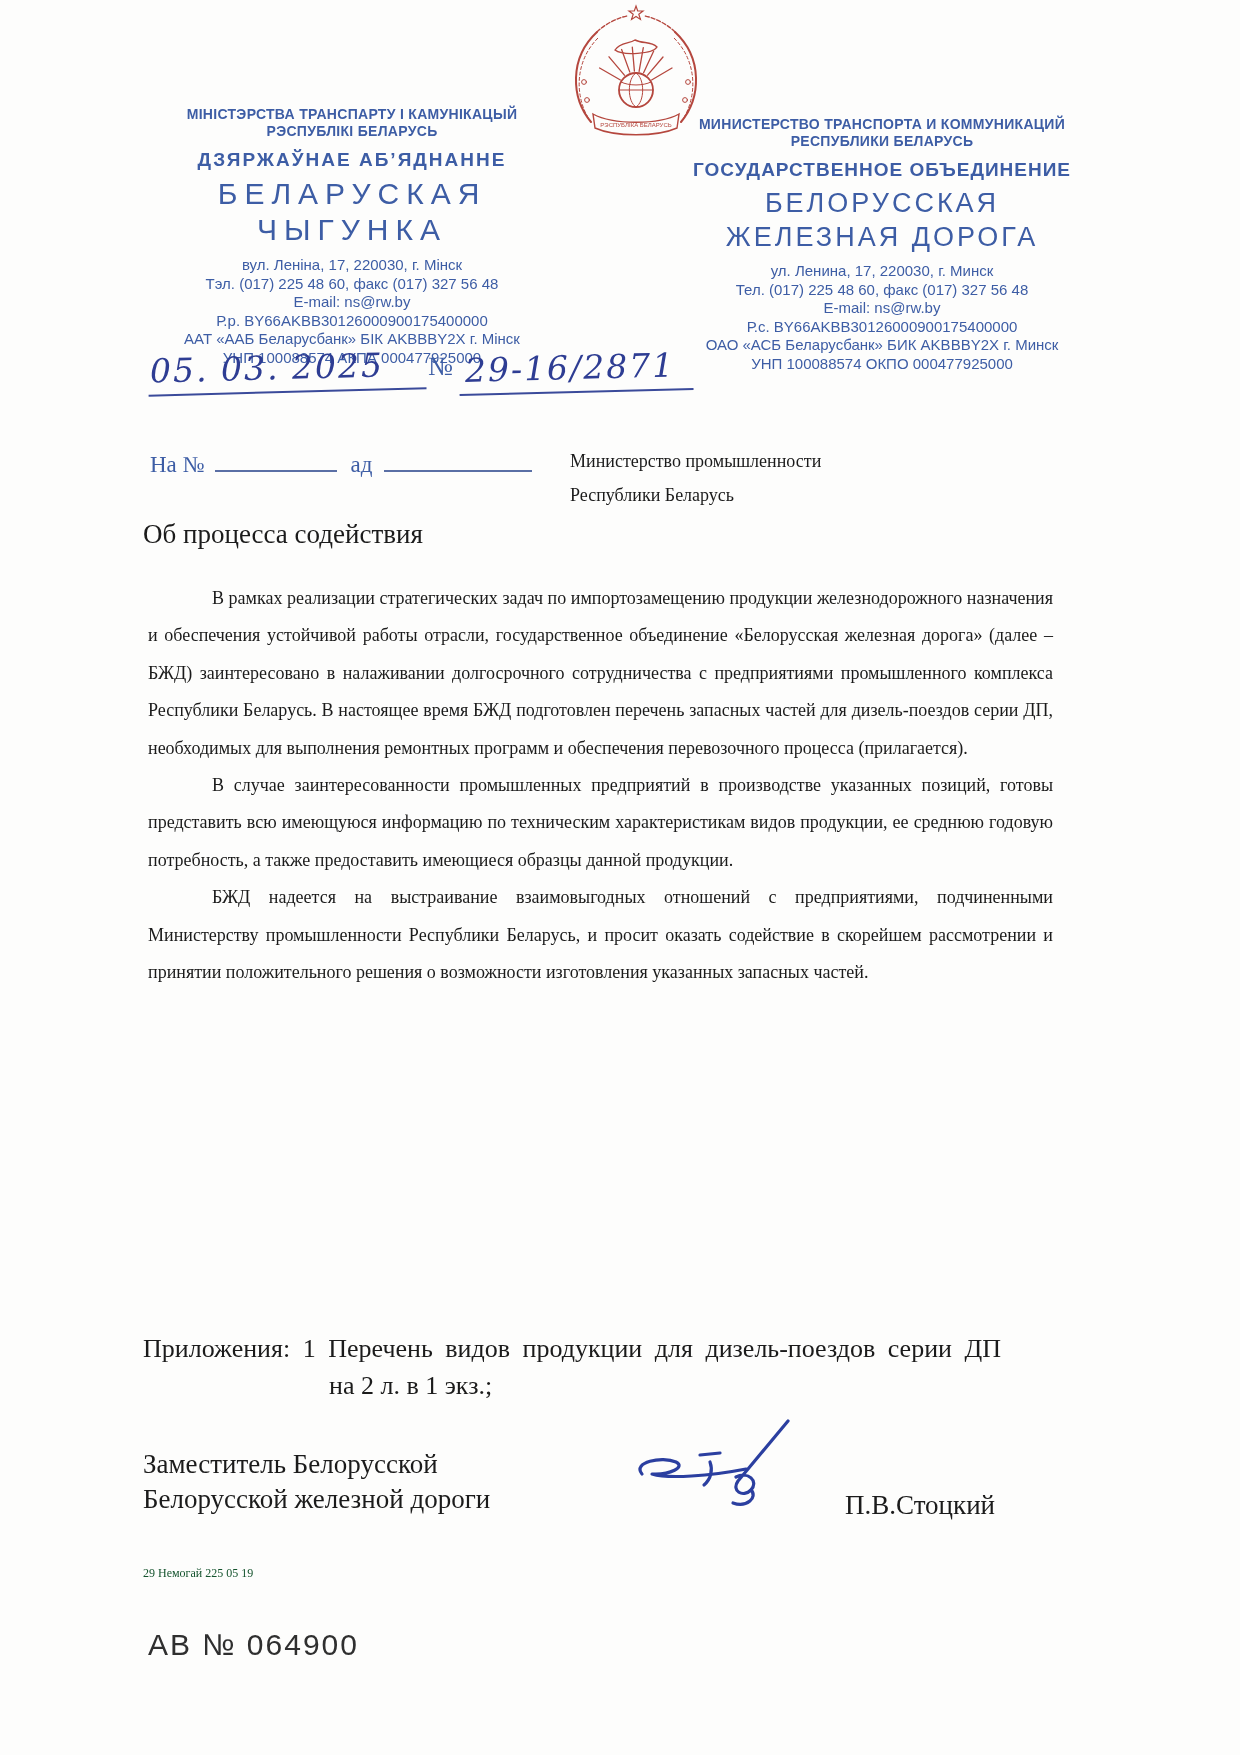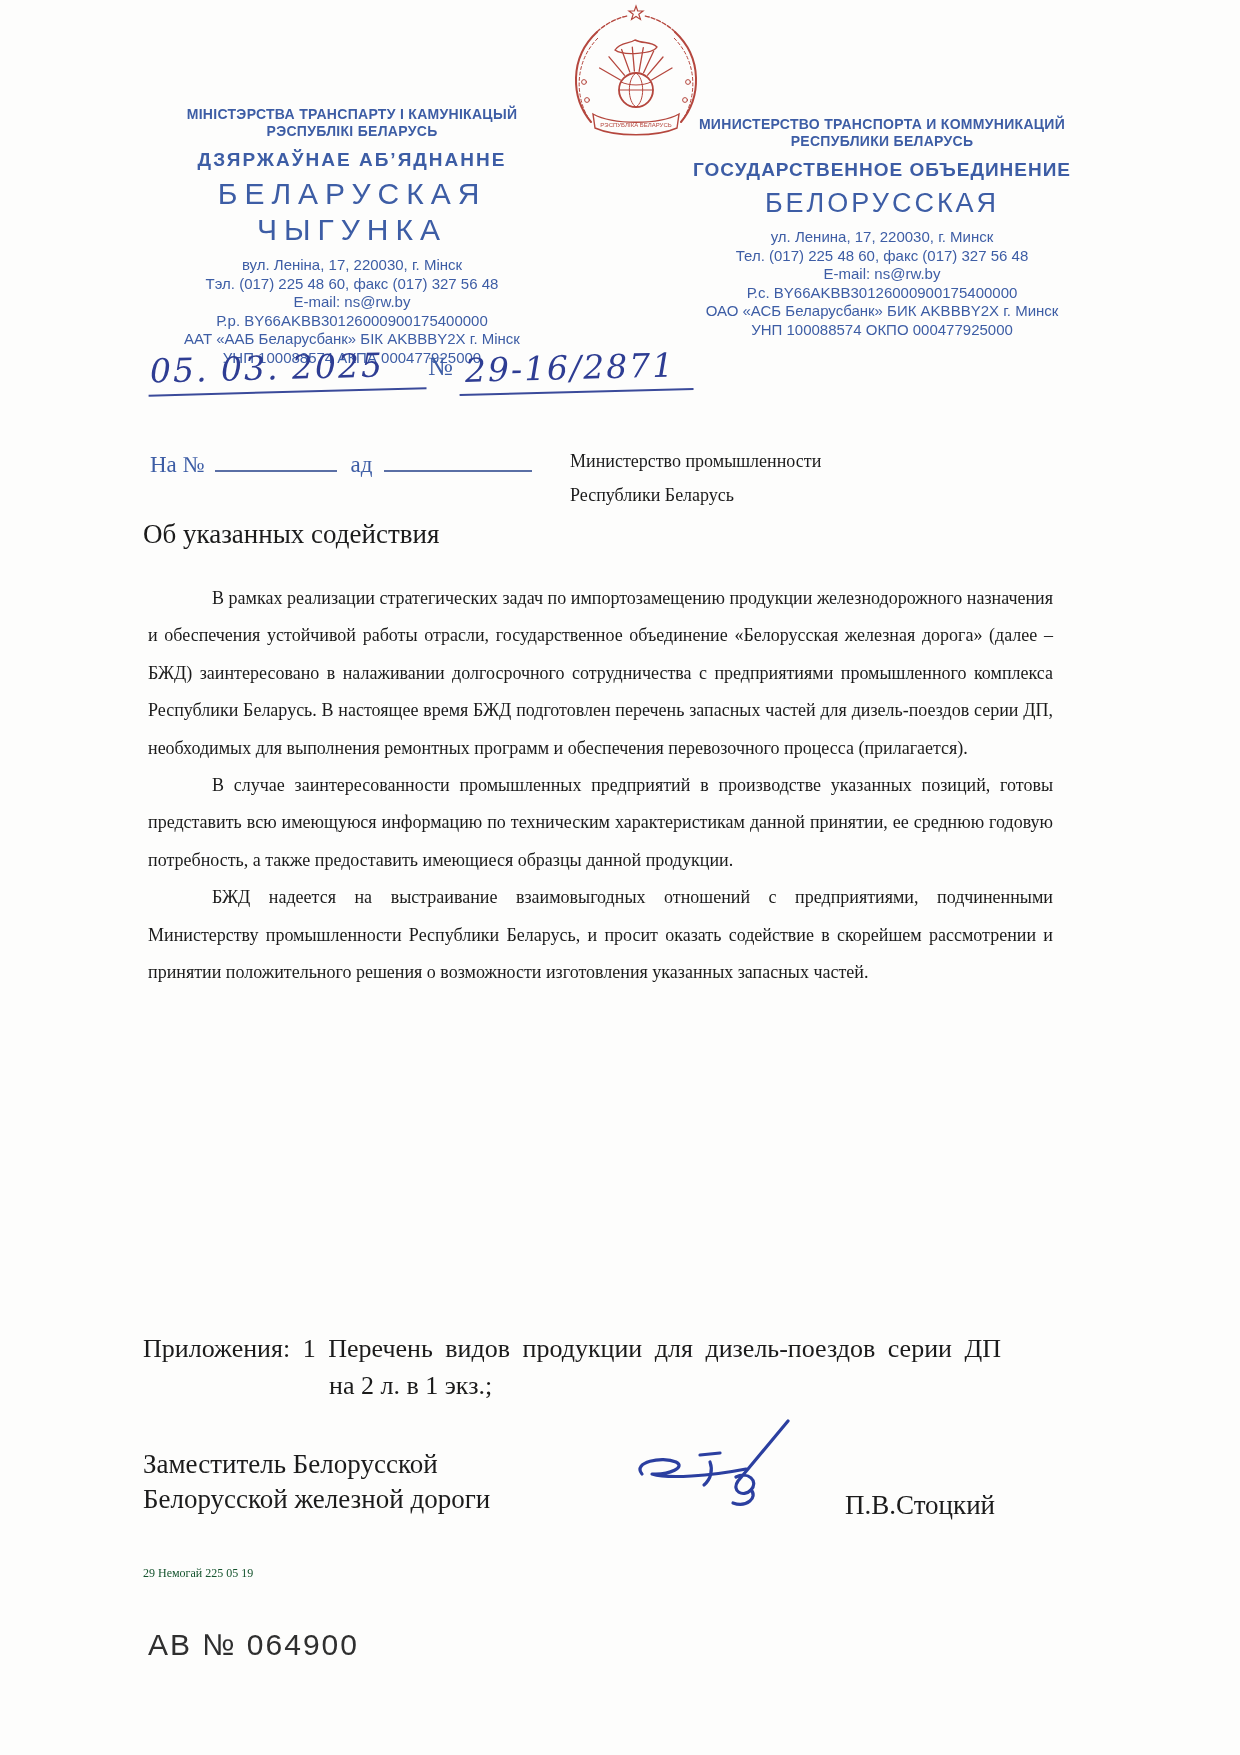--- a/index.html
+++ b/index.html
@@ -111,20 +111,21 @@
     </div>
   </div>
 
   <div class="lh lh-right">
     <div class="lh-min">
       <div>МИНИСТЕРСТВО ТРАНСПОРТА И КОММУНИКАЦИЙ</div>
       <div>РЕСПУБЛИКИ БЕЛАРУСЬ</div>
     </div>
     <div class="lh-assoc" style="letter-spacing:1px">ГОСУДАРСТВЕННОЕ ОБЪЕДИНЕНИЕ</div>
     <div class="lh-org lh-org-ru">БЕЛОРУССКАЯ</div>
+    <div class="lh-org lh-org-ru" style="margin-top:0">ЖЕЛЕЗНАЯ ДОРОГА</div>
     <div class="lh-contact">
       <div>ул. Ленина, 17, 220030, г. Минск</div>
       <div>Тел. (017) 225 48 60, факс (017) 327 56 48</div>
       <div>E-mail: ns@rw.by</div>
       <div>Р.с. BY66AKBB30126000900175400000</div>
       <div>ОАО «АСБ Беларусбанк» БИК AKBBBY2X г. Минск</div>
       <div>УНП 100088574  ОКПО 000477925000</div>
     </div>
   </div>
 
@@ -134,25 +135,25 @@
 
   <div class="reply">
     <span>На №</span><span class="blank blank1"></span><span>ад</span><span class="blank blank2"></span>
   </div>
 
   <div class="addressee">
     <div>Министерство промышленности</div>
     <div>Республики Беларусь</div>
   </div>
 
-  <div class="subject">Об указанных содействия</div>
+  <div class="subject">Об процесса содействия</div>
 
   <div class="body-text">
     <p>В рамках реализации стратегических задач по импортозамещению продукции железнодорожного назначения и обеспечения устойчивой работы отрасли, государственное объединение «Белорусская железная дорога» (далее – БЖД) заинтересовано в налаживании долгосрочного сотрудничества с предприятиями промышленного комплекса Республики Беларусь. В настоящее время БЖД подготовлен перечень запасных частей для дизель-поездов серии ДП, необходимых для выполнения ремонтных программ и обеспечения перевозочного процесса (прилагается).</p>
-    <p>В случае заинтересованности промышленных предприятий в производстве указанных позиций, готовы представить всю имеющуюся информацию по техническим характеристикам данной принятии, ее среднюю годовую потребность, а также предоставить имеющиеся образцы данной продукции.</p>
+    <p>В случае заинтересованности промышленных предприятий в производстве указанных позиций, готовы представить всю имеющуюся информацию по техническим характеристикам видов продукции, ее среднюю годовую потребность, а также предоставить имеющиеся образцы данной продукции.</p>
     <p>БЖД надеется на выстраивание взаимовыгодных отношений с предприятиями, подчиненными Министерству промышленности Республики Беларусь, и просит оказать содействие в скорейшем рассмотрении и принятии положительного решения о возможности изготовления указанных запасных частей.</p>
   </div>
 
   <div class="attachments">
     <div class="att-line1">
       <span>Приложения:</span>
       <span>1 Перечень видов продукции для дизель-поездов серии ДП</span>
     </div>
     <div class="att-line2">на 2 л. в 1 экз.;</div>
   </div>

